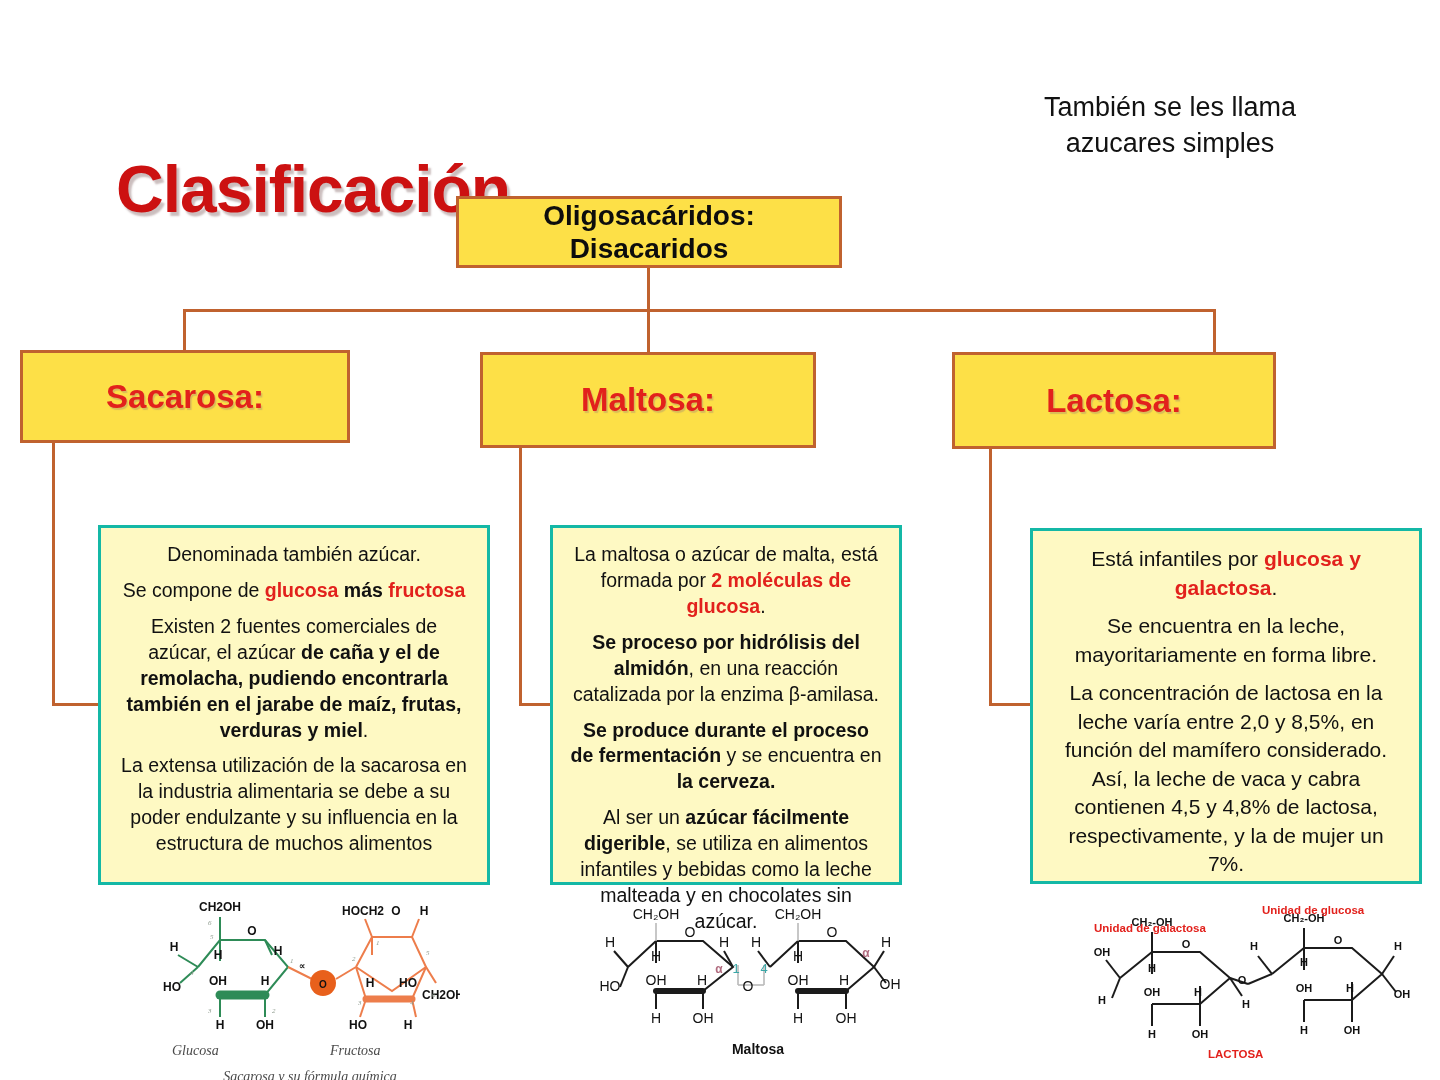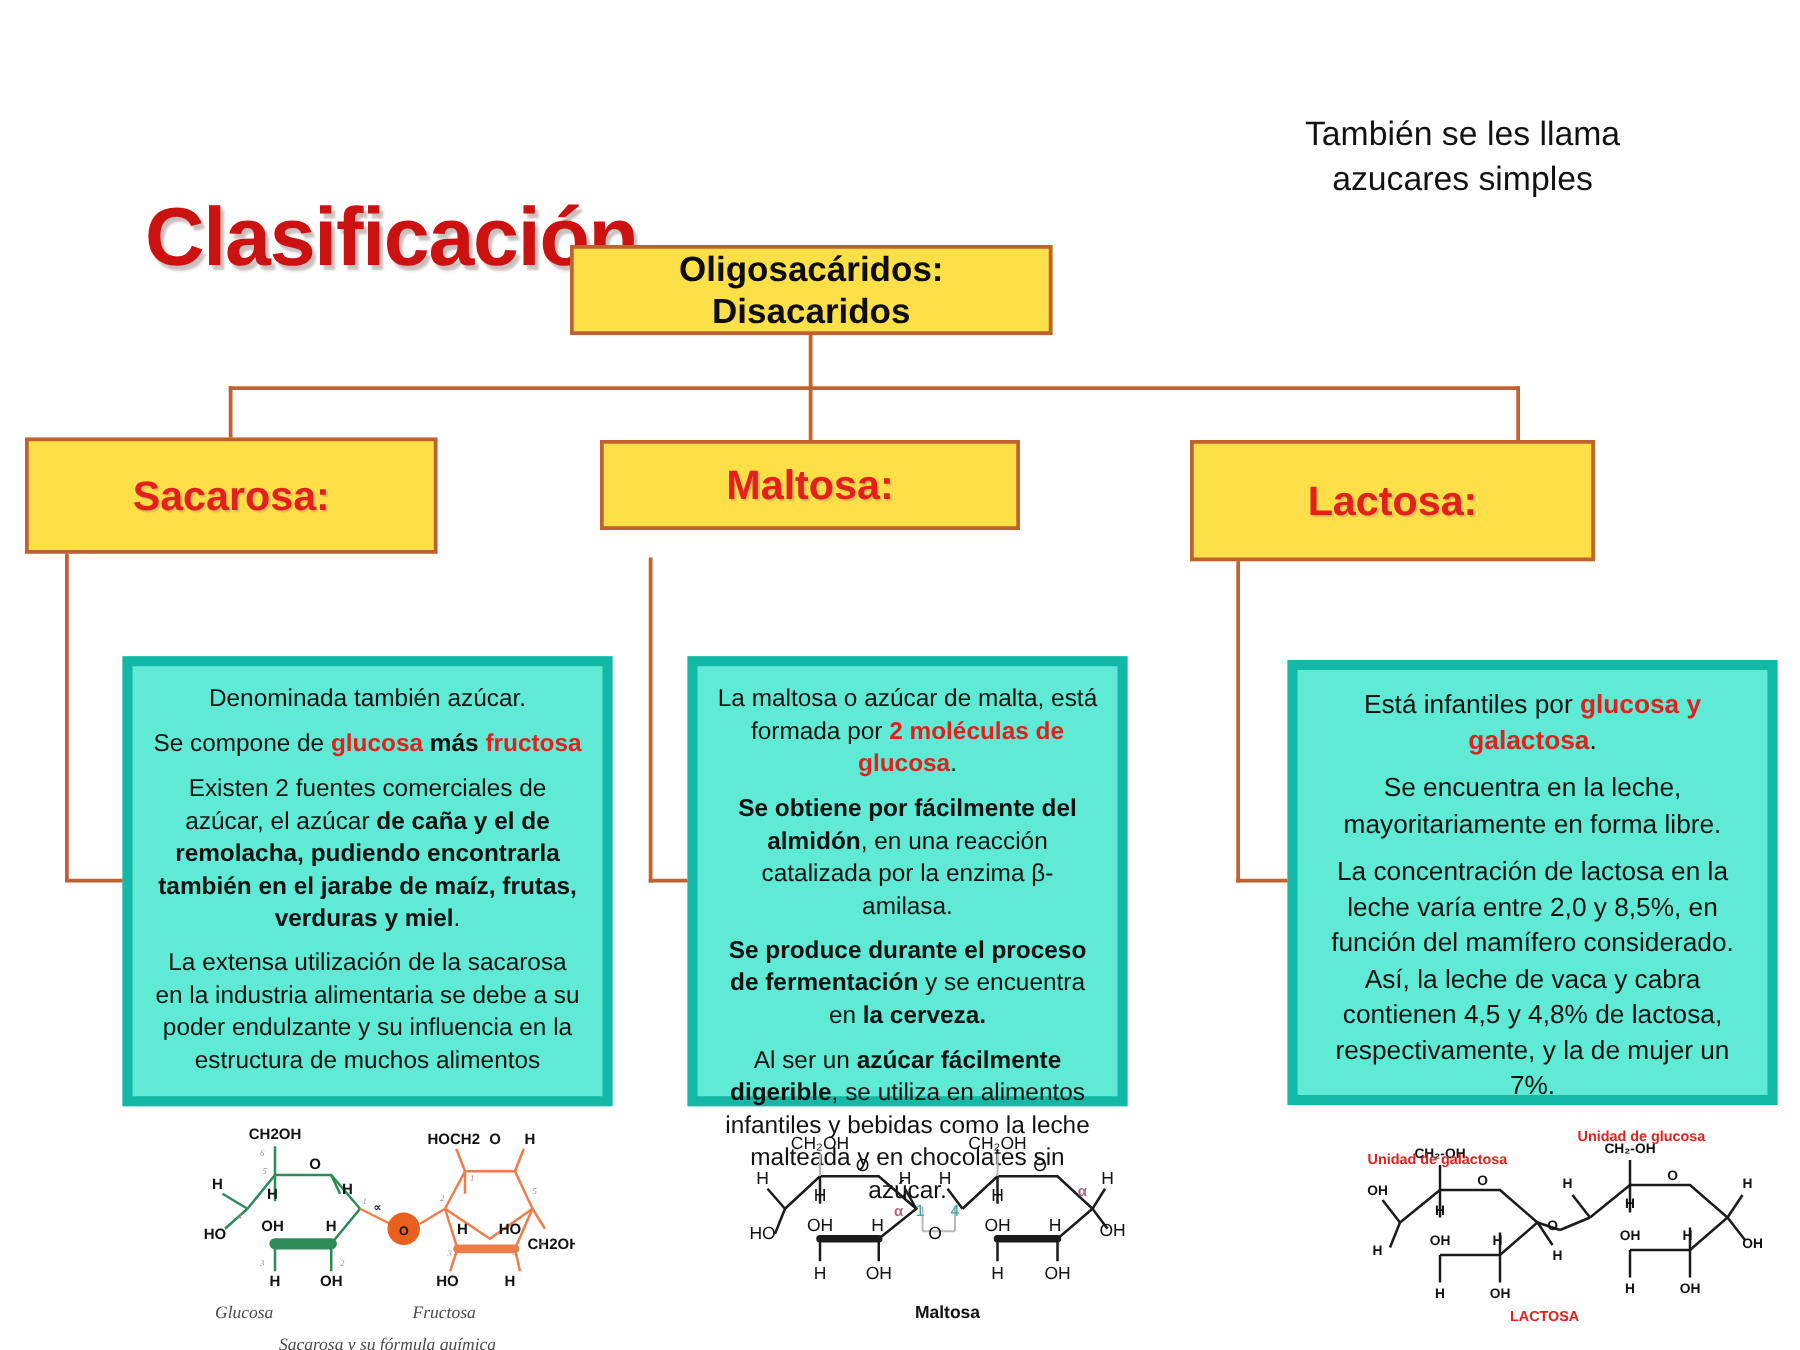--- a/index.html
+++ b/index.html
@@ -44,26 +44,26 @@
   #topbox .t{
     text-align:center;font-size:28px;font-weight:bold;color:#0d0d0d;line-height:1.18;
   }
 
   .headbox{display:flex;align-items:center;justify-content:center;}
   .headbox .t{
     font-size:33px;font-weight:bold;color:#E2211C;
     text-shadow:1.5px 1.5px 1px rgba(150,120,120,.35);
   }
   #box-sacarosa{left:20px;  top:350px; width:330px; height:93px;}
-  #box-maltosa {left:480px; top:352px; width:336px; height:72px;}
+  #box-maltosa {left:480px; top:352px; width:336px; height:96px;}
   #box-lactosa {left:952px; top:352px; width:324px; height:97px;}
 
   
   .panel{
-    position:absolute;border:8px solid #14b8a6;background:#5eead4;box-sizing:border-box;
+    position:absolute;border:3px solid #14b8a6;background:#fef9c3;box-sizing:border-box;
     padding:14px 16px 10px 16px;
   }
   .panel p{margin:0 0 10px 0;text-align:center;color:#111;}
   .panel p:last-child{margin-bottom:0;}
   .panel b{font-weight:bold;}
   .red{color:#E2211C;font-weight:bold;}
 
   #panel-sacarosa{left:98px;  top:525px; width:392px; height:360px; font-size:19.5px; line-height:1.33;}
   #panel-maltosa {left:550px; top:525px; width:352px; height:360px; font-size:19.5px; line-height:1.33;}
   #panel-lactosa {left:1030px;top:528px; width:392px; height:356px; font-size:21px;  line-height:1.36;}
@@ -124,21 +124,21 @@
 </div>
 
 <div class="panel" id="panel-sacarosa">
     <p><span>Denominada también azúcar.</span></p>
     <p><span>Se compone de </span><span class="red">glucosa</span><b> más </b><span class="red">fructosa</span></p>
     <p><span>Existen 2 fuentes comerciales de azúcar, el azúcar </span><b>de caña y el de remolacha, pudiendo encontrarla también en el jarabe de maíz, frutas, verduras y miel</b><span>.</span></p>
     <p><span>La extensa utilización de la sacarosa en la industria alimentaria se debe a su poder endulzante y su influencia en la estructura de muchos alimentos</span></p>
   </div>
 <div class="panel" id="panel-maltosa">
     <p><span>La maltosa o azúcar de malta, está formada por </span><span class="red">2 moléculas de glucosa</span><span>.</span></p>
-    <p><b>Se obtiene por fácilmente del almidón</b><span>, en una reacción catalizada por la enzima β-amilasa.</span></p>
+    <p><b>Se proceso por hidrólisis del almidón</b><span>, en una reacción catalizada por la enzima β-amilasa.</span></p>
     <p><b>Se produce durante el proceso de fermentación</b><span> y se encuentra en </span><b>la cerveza.</b></p>
     <p><span>Al ser un </span><b>azúcar fácilmente digerible</b><span>, se utiliza en alimentos infantiles y bebidas como la leche malteada y en chocolates sin azúcar.</span></p>
   </div>
 <div class="panel" id="panel-lactosa">
     <p><span>Está infantiles por </span><span class="red">glucosa y galactosa</span><span>.</span></p>
     <p><span>Se encuentra en la leche, mayoritariamente en forma libre.</span></p>
     <p><span>La concentración de lactosa en la leche varía entre 2,0 y 8,5%, en función del mamífero considerado. Así, la leche de vaca y cabra contienen 4,5 y 4,8% de lactosa, respectivamente, y la de mujer un 7%.</span></p>
   </div>
 
 <div class="figure" style="left:160px;top:895px;width:300px;height:175px;">

